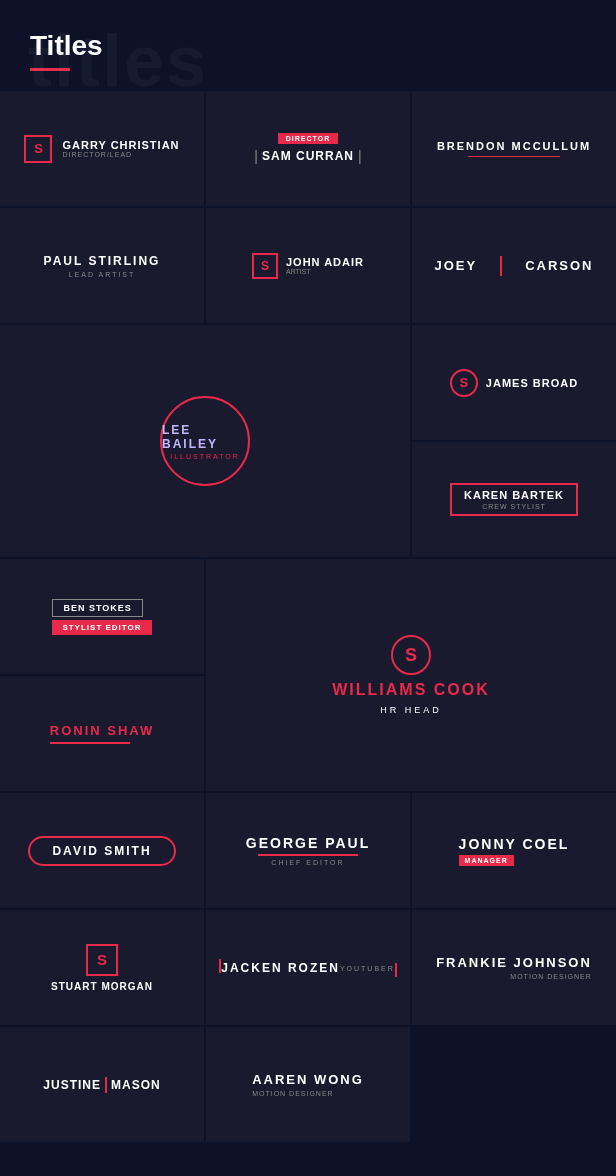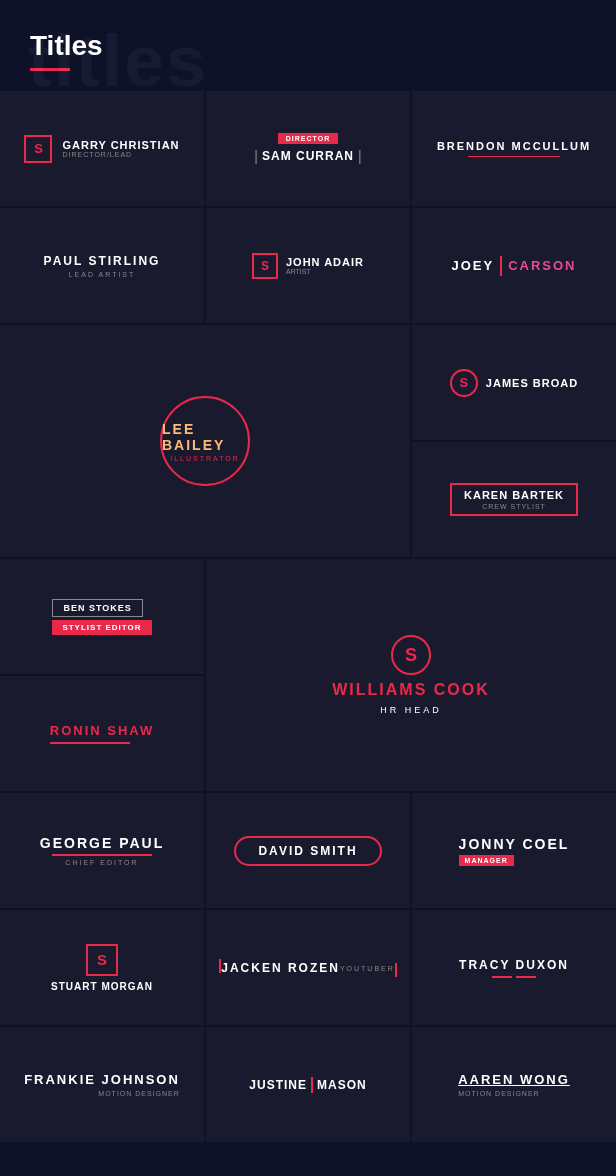--- a/index.html
+++ b/index.html
@@ -132,40 +132,40 @@
       border: 2px solid #e8294a;
       display: flex; align-items: center; justify-content: center;
       font-size: 12px; font-weight: 700; color: #e8294a;
     }
     .card-john .name-block .name { font-size: 11px; font-weight: 700; letter-spacing: 1px; color: #fff; }
     .card-john .name-block .sub { font-size: 7px; color: #888; }
     
     .card-joey {
       display: flex;
       align-items: center;
-      gap: 0;
+      gap: 17px;
     }
     .card-joey .first { font-size: 13px; font-weight: 700; letter-spacing: 2px; color: #fff; }
     .card-joey .sep { width: 2px; height: 20px; background: #e8294a; margin: 0 6px; }
-    .card-joey .last { font-size: 13px; font-weight: 700; letter-spacing: 2px; color: #ec4899; }
+    .card-joey .last { font-size: 13px; font-weight: 700; letter-spacing: 2px; color: #ffffff; }
     
     .card-lee {
       display: flex;
       flex-direction: column;
       align-items: center;
       justify-content: center;
     }
     .card-lee .circle {
       width: 90px; height: 90px;
       border: 2px solid #e8294a;
       border-radius: 50%;
       display: flex; flex-direction: column;
       align-items: center; justify-content: center;
     }
-    .card-lee .name { font-size: 14px; font-weight: 700; letter-spacing: 2px; color: #fdba74; }
+    .card-lee .name { font-size: 12px; font-weight: 700; letter-spacing: 2px; color: #c4b5fd; }
     .card-lee .sub { font-size: 7px; color: #e8294a; letter-spacing: 2px; margin-top: 2px; }
     
     .card-james {
       display: flex;
       align-items: center;
       gap: 8px;
     }
     .card-james .s-circle {
       width: 28px; height: 28px;
       border: 2px solid #e8294a;
@@ -311,21 +311,21 @@
     }
     .card-justine .first { font-size: 12px; font-weight: 700; letter-spacing: 1px; color: #fff; }
     .card-justine .sep { width: 2px; height: 16px; background: #e8294a; margin: 0 4px; }
     .card-justine .last { font-size: 12px; font-weight: 700; letter-spacing: 1px; color: #fff; }
     
     .card-aaren {
       display: flex;
       flex-direction: column;
       align-items: flex-start;
     }
-    .card-aaren .name { font-size: 13px; font-weight: 700; letter-spacing: 2px; color: #fff; text-decoration: underline; }
+    .card-aaren .name { font-size: 13px; font-weight: 700; letter-spacing: 2px; color: #fff; }
     .card-aaren .sub { font-size: 7px; color: #888; letter-spacing: 1px; margin-top: 3px; }
   </style>
 </head>
 <body>
 
 <div class="header">
   <span class="bg-text">titles</span>
   <div class="main-title">Titles</div>
   <div class="underline"></div>
 </div>
@@ -426,30 +426,30 @@
   </div>
 
   <div class="cell">
     <div class="card-ronin">
       <div class="name">RONIN SHAW</div>
       <div class="line"></div>
     </div>
   </div>
 
   <div class="cell">
+    <div class="card-david">
+      <div class="pill">DAVID SMITH</div>
+    </div>
+  </div>
+
+  <div class="cell">
     <div class="card-george">
       <div class="name">GEORGE PAUL</div>
       <div class="line"></div>
       <div class="sub">CHIEF EDITOR</div>
-    </div>
-  </div>
-
-  <div class="cell">
-    <div class="card-david">
-      <div class="pill">DAVID SMITH</div>
     </div>
   </div>
 
   <div class="cell">
     <div class="card-jonny">
       <div class="name">JONNY COEL</div>
       <div class="tag">MANAGER</div>
     </div>
   </div>
 
@@ -462,29 +462,20 @@
 
   <div class="cell">
     <div class="card-jacken">
       <div class="line-top"></div>
       <div class="name">JACKEN ROZEN</div>
       <div class="sub">YOUTUBER</div>
       <div class="line-bot"></div>
     </div>
   </div>
 
-  <div class="cell">
-    <div class="card-tracy">
-      <div class="name">TRACY DUXON</div>
-      <div class="lines">
-        <div class="ln"></div>
-        <div class="ln"></div>
-      </div>
-    </div>
-  </div>
 
   <div class="cell">
     <div class="card-frankie">
       <div class="name">FRANKIE JOHNSON</div>
       <div class="sub">MOTION DESIGNER</div>
     </div>
   </div>
 
   <div class="cell">
     <div class="card-justine">

